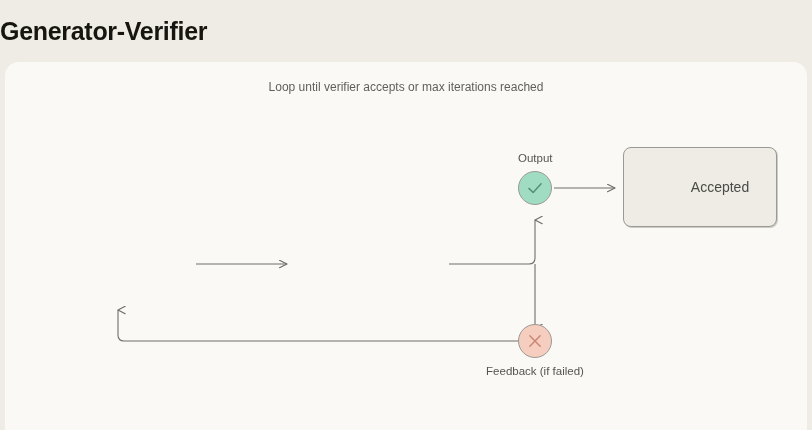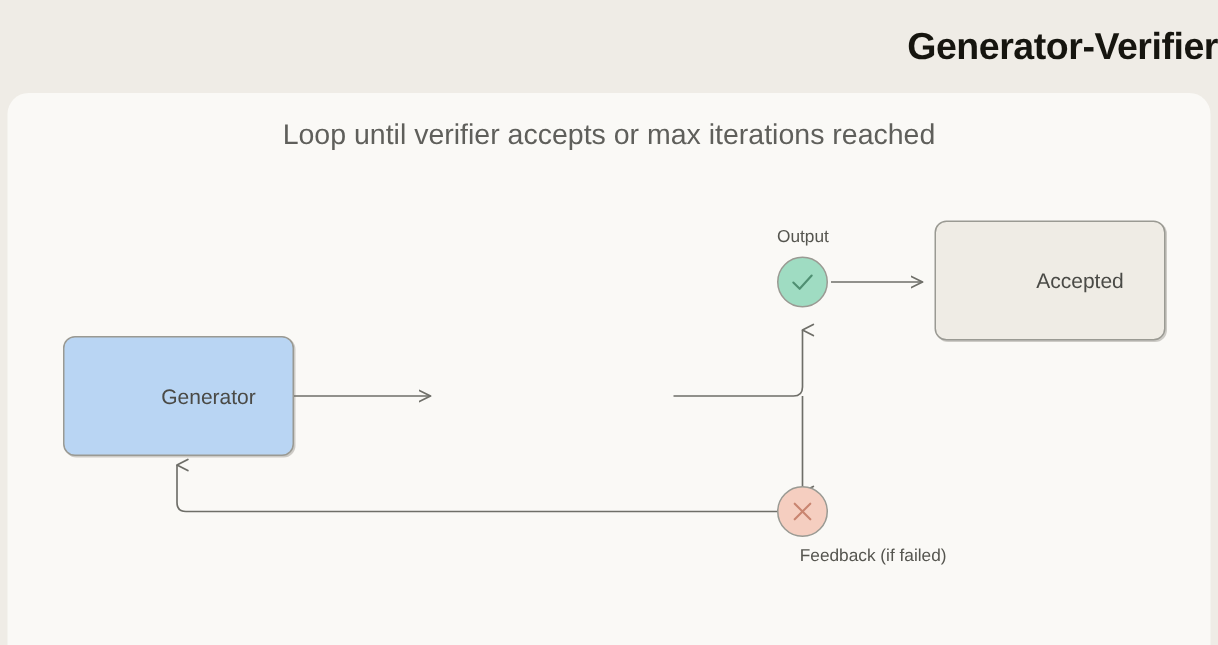--- a/index.html
+++ b/index.html
@@ -17,46 +17,45 @@
   }
 
   #page-title {
     position: absolute;
     top: 0;
     left: 0;
     width: 812px;
     height: 62px;
     display: flex;
     align-items: center;
-    justify-content: flex-end;
+    justify-content: flex-start;
     font-size: 25px;
     font-weight: 700;
     color: #16150f;
     letter-spacing: -0.3px;
-    padding-left: 13px;
   }
 
   #diagram-card {
     position: absolute;
     left: 5px;
     top: 62px;
     width: 802px;
     height: 368px;
     background: #faf9f6;
     border-radius: 14px 14px 0 0;
     overflow: hidden;
   }
 
   #loop-caption {
     position: absolute;
     left: 0;
     top: 18px;
     width: 802px;
     text-align: center;
-    font-size: 19px;
+    font-size: 12px;
     color: #5f5f5b;
     font-weight: 500;
   }
 
   #diagram-svg {
     position: absolute;
     left: 0;
     top: 0;
     width: 802px;
     height: 368px;
@@ -138,21 +137,21 @@
     left: 513px;
     top: 90px;
     width: 34px;
     text-align: right;
   }
 
   #caption-feedback {
     left: 434px;
     top: 303px;
     width: 192px;
-    text-align: right;
+    text-align: center;
   }
 </style>
 </head>
 <body>
 
 <div id="page-title">
   <span>Generator-Verifier</span>
 </div>
 
 <div id="diagram-card">
@@ -183,23 +182,20 @@
 
     <g>
       <path d="M549,126 L610,126" fill="none" stroke="#6e6e68" stroke-width="1.1" marker-end="url(#arrow-right)"></path>
     </g>
 
     <g>
       <path d="M513,279 L119,279 Q113,279 113,273 L113,248" fill="none" stroke="#6e6e68" stroke-width="1.1" marker-end="url(#arrow-up)"></path>
     </g>
   </svg>
 
-  <div class="node-box" id="node-generator">
-    <span>Generator</span>
-  </div>
 
 
   <div class="node-box" id="node-accepted">
     <span>Accepted</span>
   </div>
 
   <div class="node-caption" id="caption-output">Output</div>
 
   <div class="node-circle" id="node-output-circle">
     <svg class="circle-glyph" viewBox="0 0 34 34" xmlns="http://www.w3.org/2000/svg">

